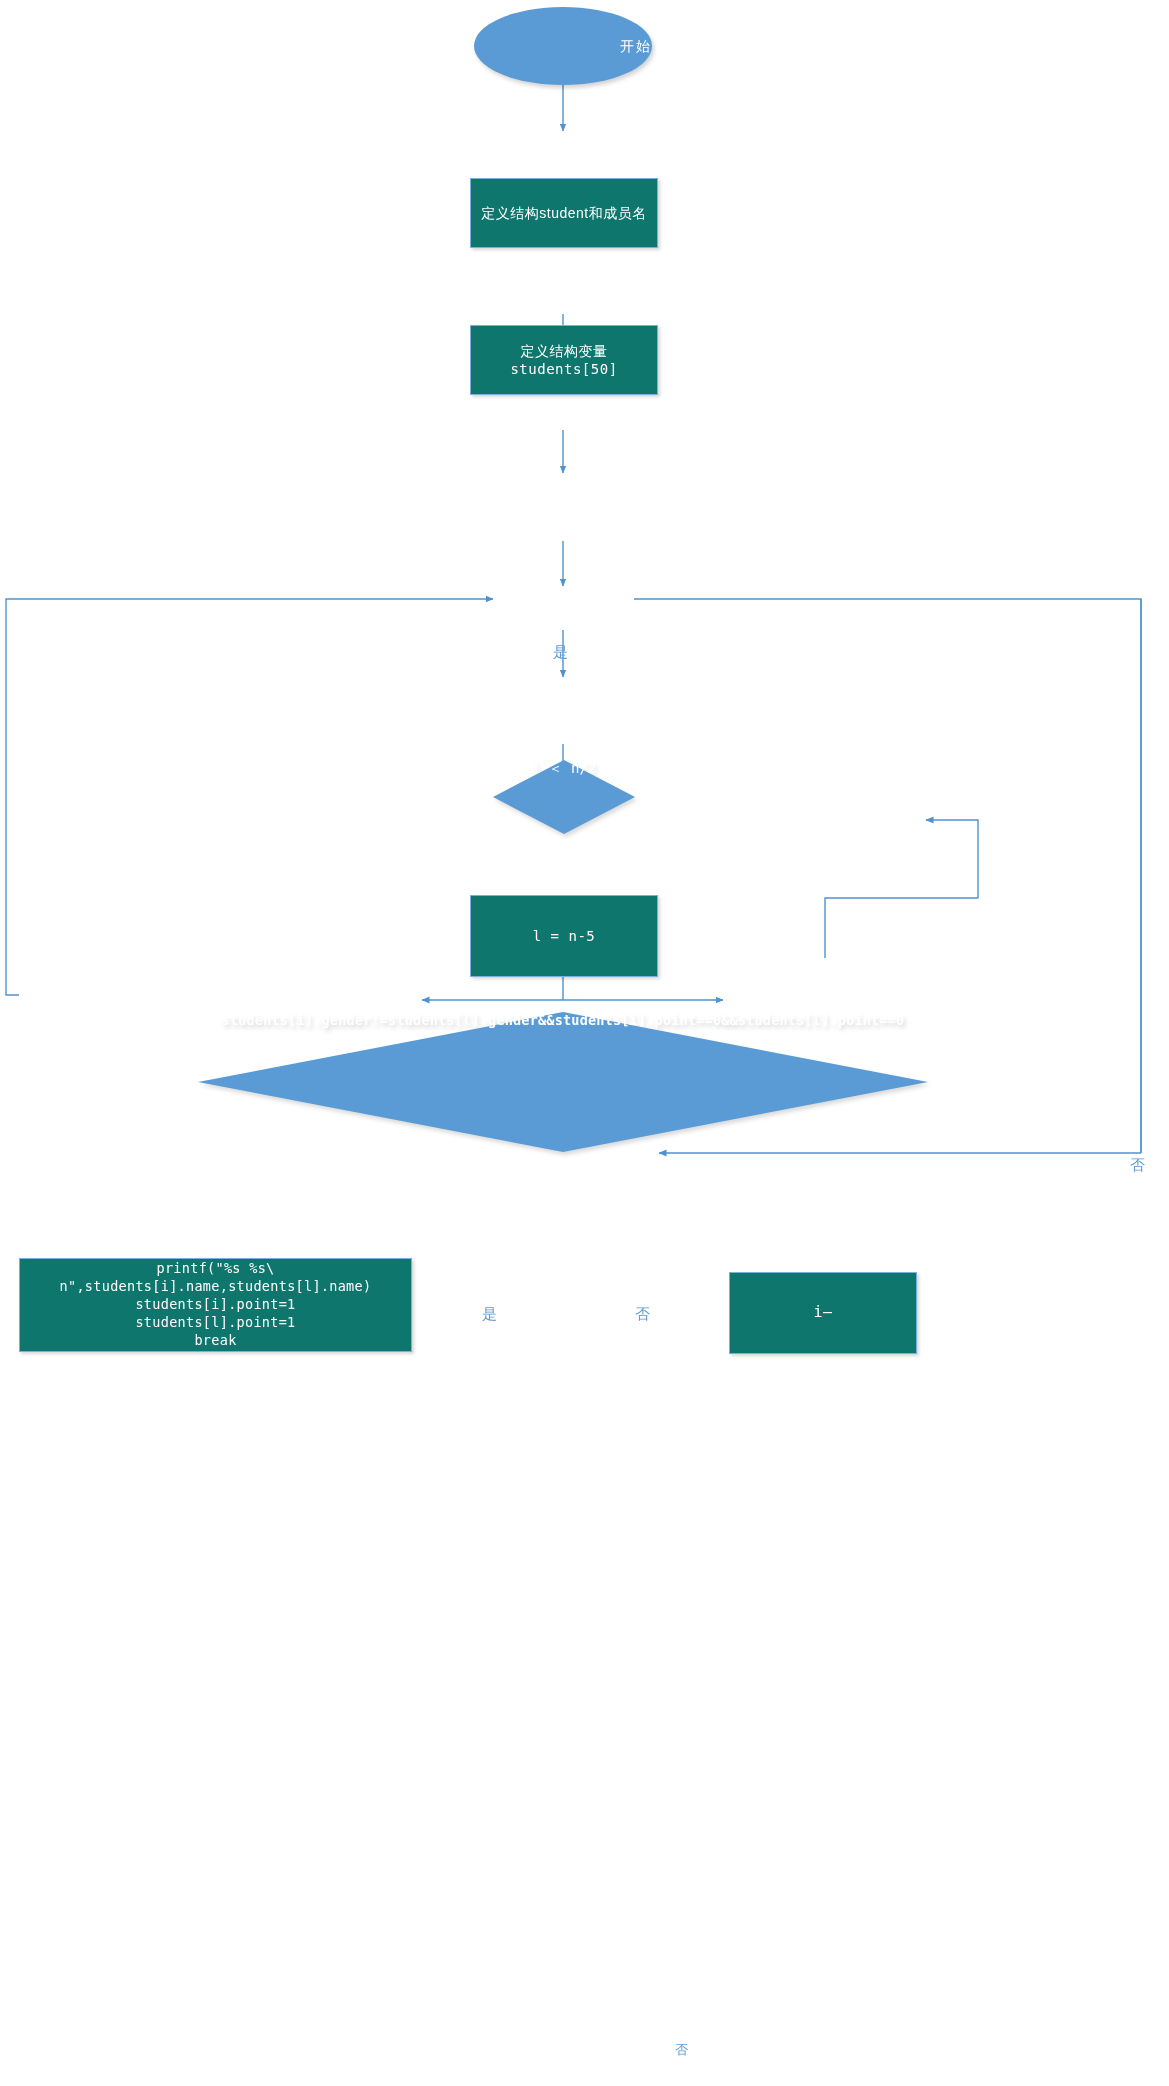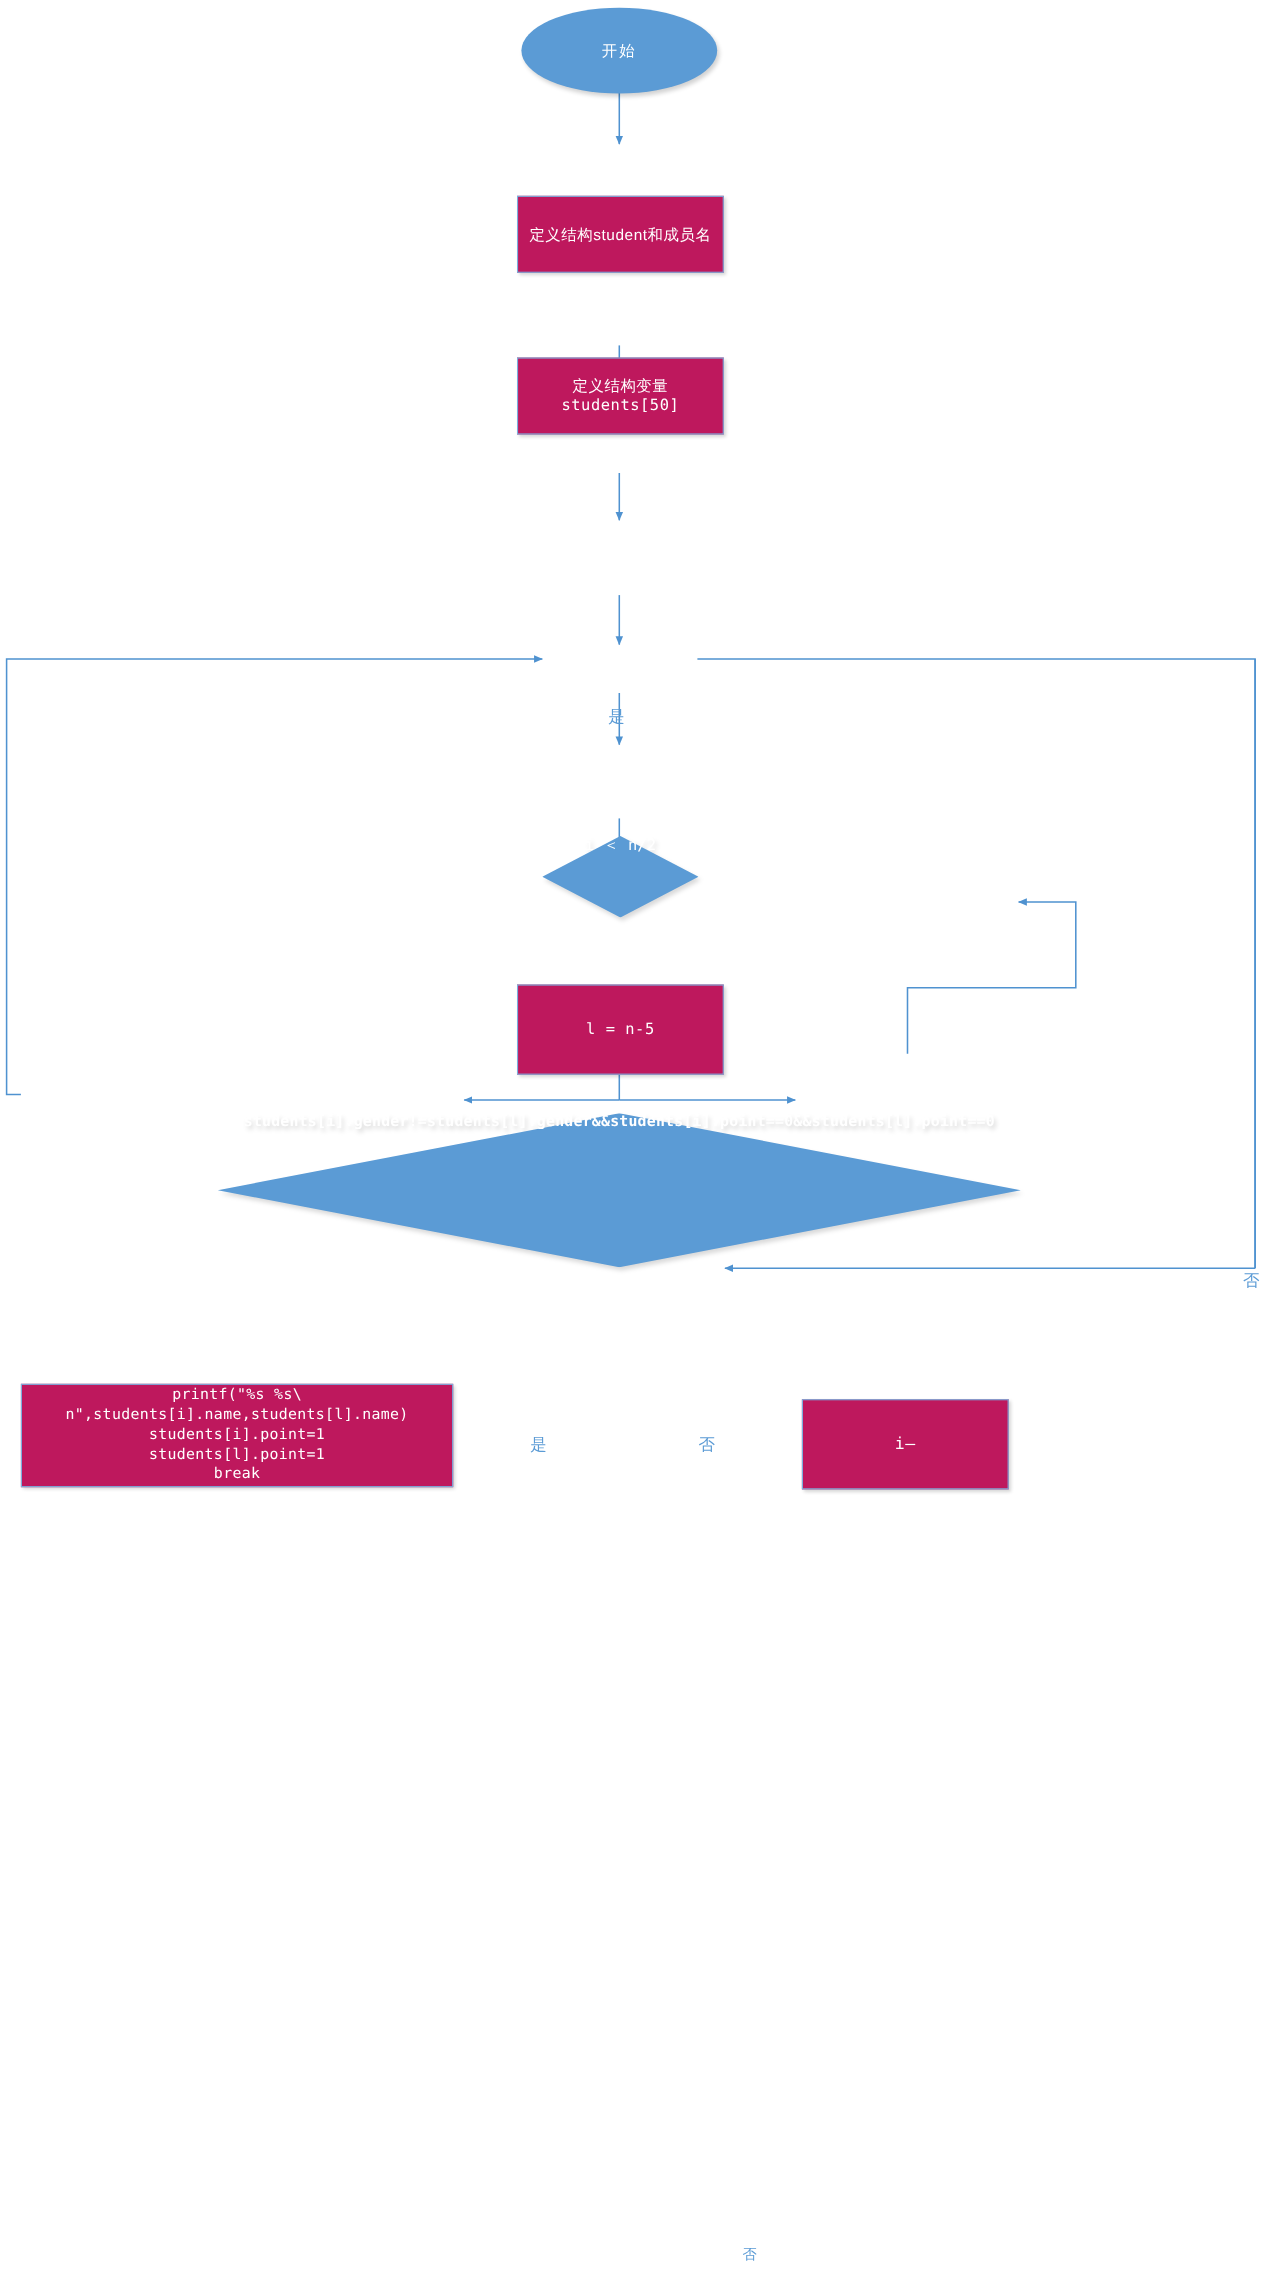--- a/index.html
+++ b/index.html
@@ -31,32 +31,33 @@
     box-sizing: border-box;
     display: flex;
     align-items: center;
     justify-content: center;
     text-align: center;
     color: #ffffff;
     line-height: 1.32;
     white-space: pre-line;
   }
   .rect {
-    background: #be185d;
+    background: #0f766e;
     border: 1px solid #7BAFDE;
     box-shadow: 2px 2px 3px rgba(0,0,0,0.16);
     font-size: 14px;
     letter-spacing: 0.5px;
   }
   .ellipse {
     background: #5B9BD5;
     border-radius: 50%;
     box-shadow: 2px 3px 4px rgba(0,0,0,0.18);
     font-size: 14px;
     letter-spacing: 2px;
+    justify-content: flex-end;
   }
   .diamond-wrap {
     position: absolute;
     filter: drop-shadow(2px 3px 2px rgba(0,0,0,0.15));
   }
   .diamond-wrap svg { display: block; }
   .diamond-label {
     position: absolute;
     left: 0; top: 0;
     width: 100%; height: 100%;

